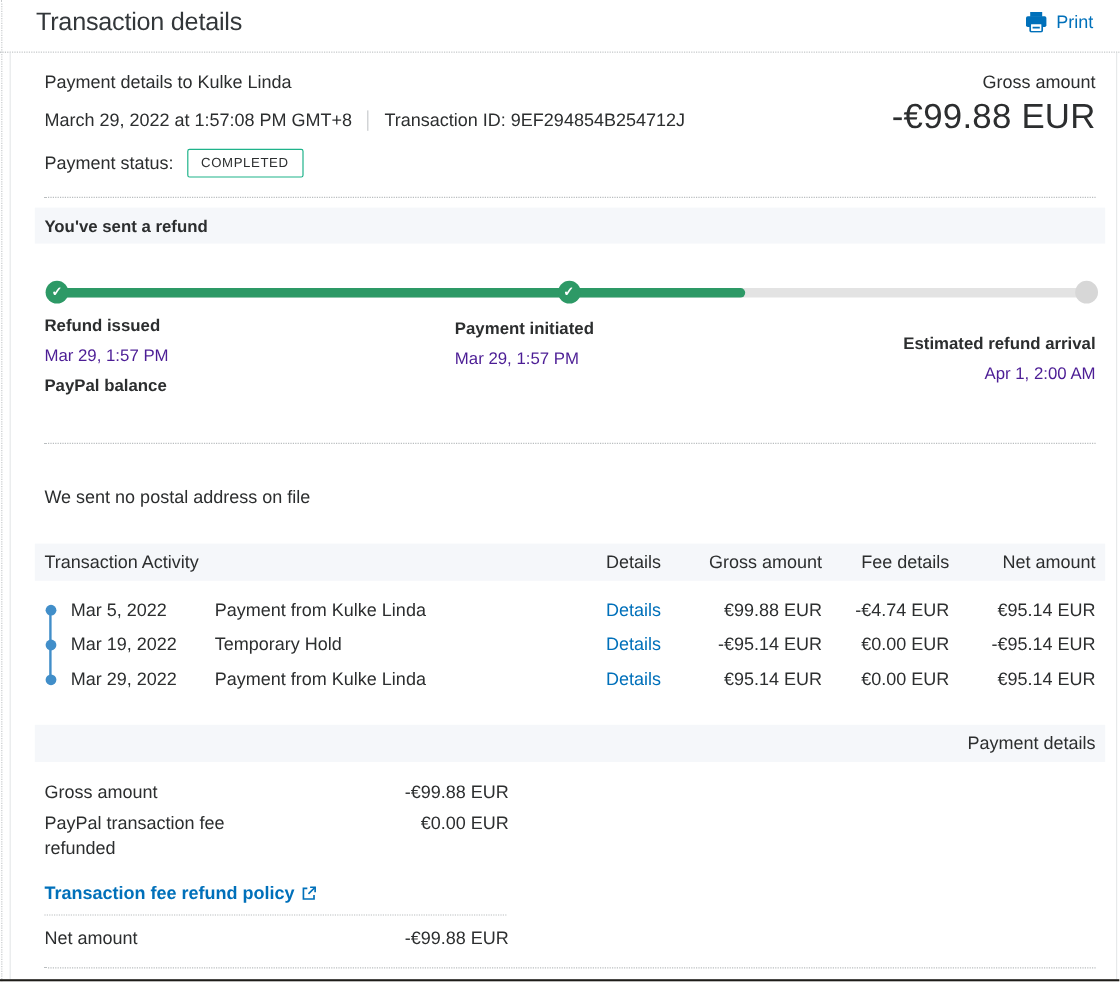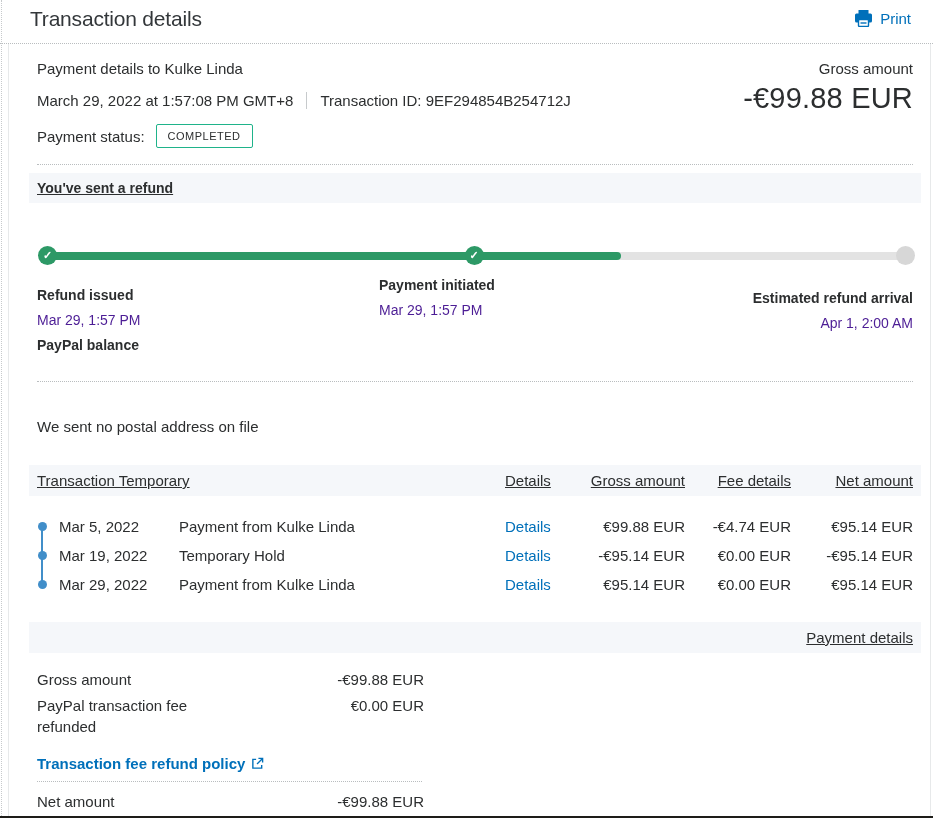--- a/index.html
+++ b/index.html
@@ -40,44 +40,43 @@
   .status-badge {
     margin-left:11px; border:1px solid #1fb38a; border-radius:2px;
     font-size:11px; letter-spacing:0.5px; padding:5px 11px; color:#2c2e2f;
   }
   .summary-right { text-align:right; }
   .gross-label { margin-bottom:5px; }
   .gross-value { font-size:29px; font-weight:400; letter-spacing:0.2px; }
 
   
   .band {
-    background:#f5f7fa; margin:16px -8px; padding:7px 8px;
+    background:#f5f7fa; margin:4px -8px; padding:7px 8px;
     font-size:15px;
-    text-decoration:underline;
   }
   .band.bold { font-weight:700; font-size:14px; }
 
   
   .tracker-band { margin-top:8px; }
   .tracker { position:relative; height:163px; border-bottom:1px dotted #b9bdbf; }
   .tracker-bar { position:absolute; top:33px; left:2px; right:5px; height:8px; background:#e3e3e3; border-radius:4px; }
   .tracker-fill { position:absolute; left:0; top:0; height:8px; background:#2d9966; border-radius:4px; }
   .checkpoint {
     position:absolute; width:19px; height:19px; border-radius:50%;
     top:-6px; display:flex; align-items:center; justify-content:center;
   }
   .checkpoint.done { background:#2d9966; color:#fff; font-size:11px; font-weight:700; }
   .cp-start { left:-1px; }
   .cp-mid { left:50%; margin-left:-9px; }
   .cp-end { right:-7px; background:#d7d7d7; }
   .step { position:absolute; }
   .step-title { font-weight:700; font-size:14px; margin-bottom:9px; }
   .step-time { font-size:14px; color:#4c1d95; }
   .step-sub { font-weight:700; font-size:14px; margin-top:9px; }
-  .step-1 { left:0; top:68px; }
+  .step-1 { left:0; top:56px; }
   .step-2 { left:342px; top:58px; }
   .step-3 { right:0; top:71px; text-align:right; }
 
   
   .postal-notice { margin-top:36px; }
 
   
   .activity-band { margin-top:30px; display:flex; align-items:center; }
   .activity-band .th-title { flex:1; }
   .th { color:#2c2e2f; }
@@ -173,21 +172,21 @@
     </div>
     <div class="step step-3">
       <div class="step-title">Estimated refund arrival</div>
       <div class="step-time">Apr 1, 2:00 AM</div>
     </div>
   </div>
 
   <div class="postal-notice">We sent no postal address on file</div>
 
   <div class="band activity-band">
-    <span class="th th-title">Transaction Temporary</span>
+    <span class="th th-title">Transaction Activity</span>
     <span class="th th-details">Details</span>
     <span class="th th-gross">Gross amount</span>
     <span class="th th-fee">Fee details</span>
     <span class="th th-net">Net amount</span>
   </div>
   <div class="activity-rows">
     <div class="a-row">
       <span class="a-dot"></span>
       <span>Mar 5, 2022</span>
       <span>Payment from Kulke Linda</span>

